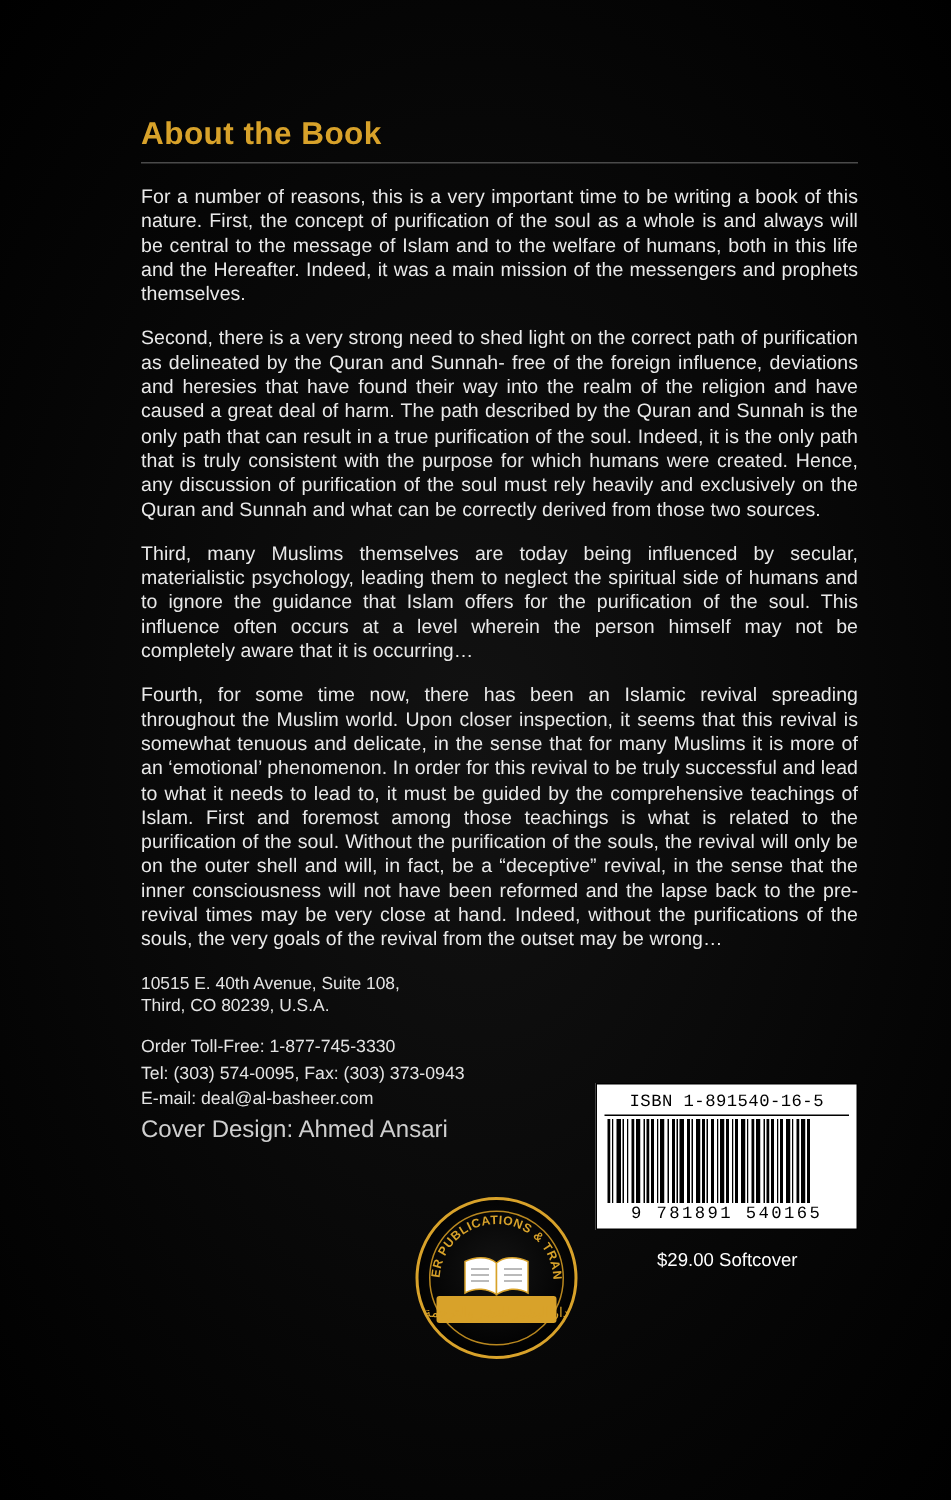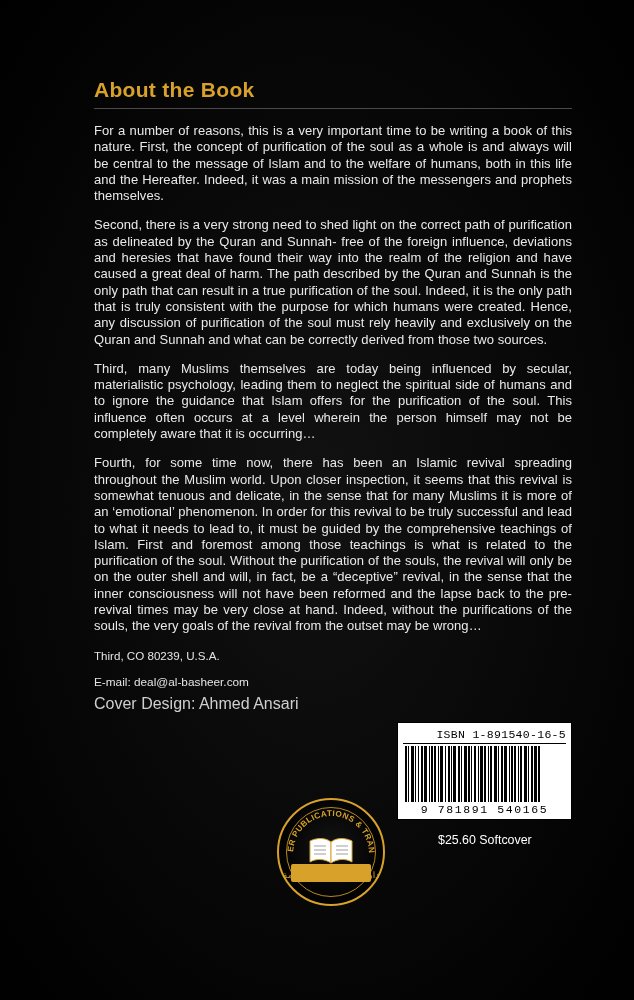--- a/index.html
+++ b/index.html
@@ -101,21 +101,21 @@
     height: 98px;
     background: #ffffff;
     border: 1px solid #000;
     box-sizing: border-box;
     padding: 4px 5px 2px 5px;
   }
   .isbn-text {
     font-family: "Liberation Mono", monospace;
     font-size: 11.5px;
     color: #000;
-    text-align: right;
+    text-align: center;
     letter-spacing: 0.3px;
     margin: 1px 0 2px 0;
     border-bottom: 1px solid #000;
     padding-bottom: 2px;
   }
   .bars {
     height: 56px;
     display: flex;
     align-items: stretch;
     gap: 0;
@@ -209,23 +209,26 @@
 
     <div class="content">
       <h1 class="section-title">About the Book</h1>
       <div class="rule"></div>
 
       <p class="body-text">For a number of reasons, this is a very important time to be writing a book of this nature. First, the concept of purification of the soul as a whole is and always will be central to the message of Islam and to the welfare of humans, both in this life and the Hereafter. Indeed, it was a main mission of the messengers and prophets themselves.</p>
       <p class="body-text">Second, there is a very strong need to shed light on the correct path of purification as delineated by the Quran and Sunnah- free of the foreign influence, deviations and heresies that have found their way into the realm of the religion and have caused a great deal of harm. The path described by the Quran and Sunnah is the only path that can result in a true purification of the soul. Indeed, it is the only path that is truly consistent with the purpose for which humans were created. Hence, any discussion of purification of the soul must rely heavily and exclusively on the Quran and Sunnah and what can be correctly derived from those two sources.</p>
       <p class="body-text">Third, many Muslims themselves are today being influenced by secular, materialistic psychology, leading them to neglect the spiritual side of humans and to ignore the guidance that Islam offers for the purification of the soul. This influence often occurs at a level wherein the person himself may not be completely aware that it is occurring…</p>
       <p class="body-text">Fourth, for some time now, there has been an Islamic revival spreading throughout the Muslim world. Upon closer inspection, it seems that this revival is somewhat tenuous and delicate, in the sense that for many Muslims it is more of an ‘emotional’ phenomenon. In order for this revival to be truly successful and lead to what it needs to lead to, it must be guided by the comprehensive teachings of Islam. First and foremost among those teachings is what is related to the purification of the soul. Without the purification of the souls, the revival will only be on the outer shell and will, in fact, be a “deceptive” revival, in the sense that the inner consciousness will not have been reformed and the lapse back to the pre-revival times may be very close at hand. Indeed, without the purifications of the souls, the very goals of the revival from the outset may be wrong…</p>
 
+      <p class="addr-line">10515 E. 40th Avenue, Suite 108,</p>
       <p class="addr-line">Third, CO 80239, U.S.A.</p>
 
       <div class="contact-block">
+        <p class="contact-line">Order Toll-Free: 1-877-745-3330</p>
+        <p class="contact-line">Tel: (303) 574-0095, Fax: (303) 373-0943</p>
         <p class="contact-line">E-mail: deal@al-basheer.com</p>
         <p class="credit">Cover Design: Ahmed Ansari</p>
       </div>
     </div>
 
     <div class="seal">
       <div class="ring"></div>
       <div class="ring2"></div>
       <div class="arc-text">
         <svg viewBox="0 0 108 108" xmlns="http://www.w3.org/2000/svg">
@@ -329,16 +332,16 @@
           <i style="width:2px;background:#fff"></i>
         <i style="width:2px"></i>
           <i style="width:1px;background:#fff"></i>
           <i style="width:3px"></i>
           <i style="width:1px;background:#fff"></i>
         <i style="width:2px"></i>
       </div>
       <div class="isbn-digits">9 781891 540165</div>
     </div>
 
-    <div class="price">$25.60 Softcover</div>
+    <div class="price">$29.00 Softcover</div>
 
   </div>
 </div>
 
 </body></html>

